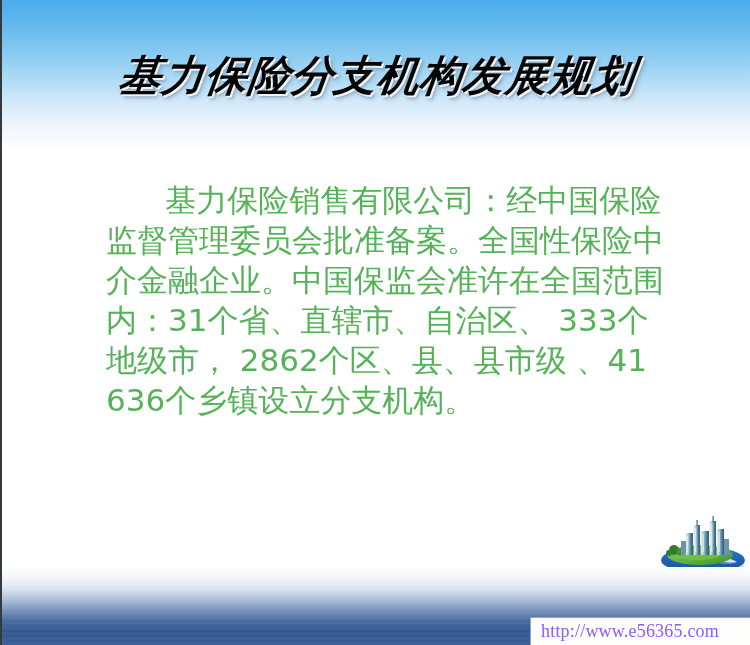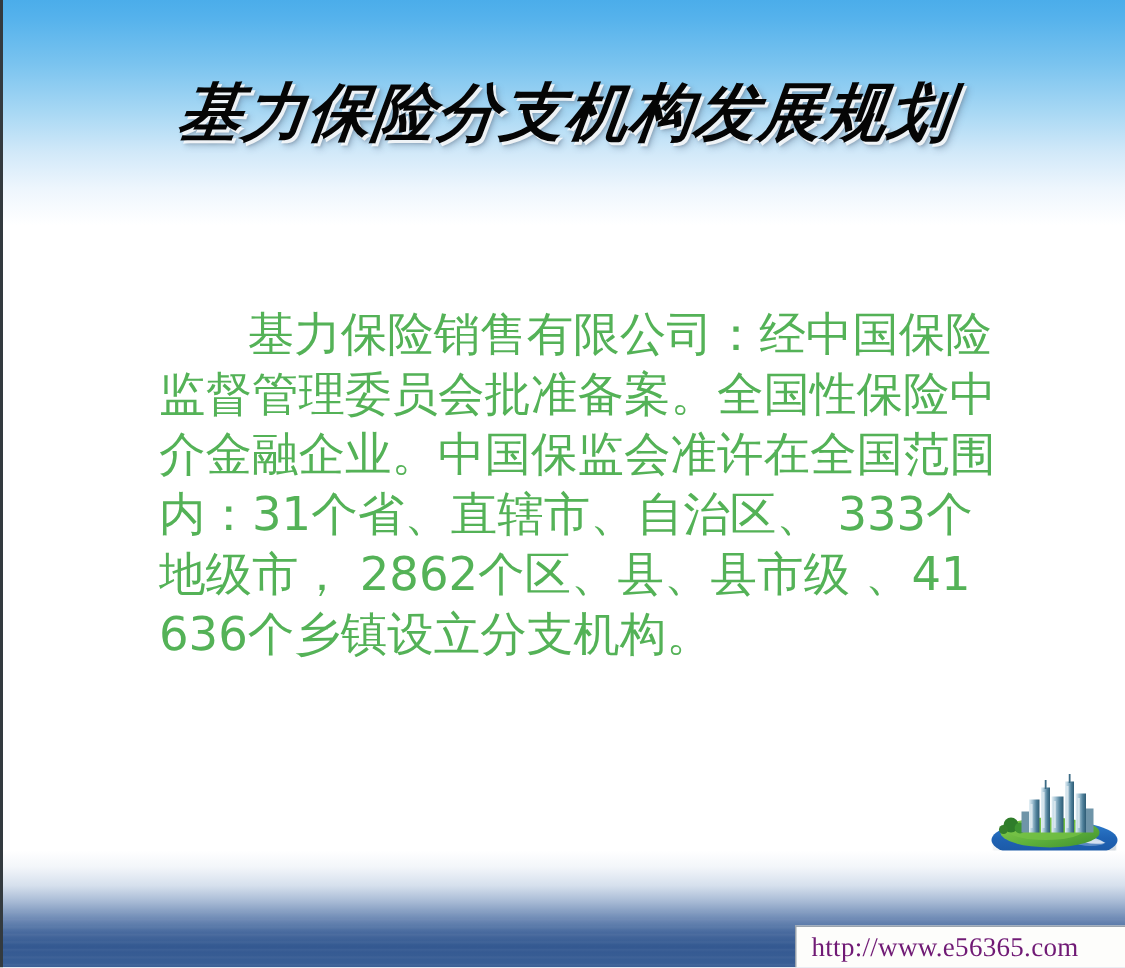--- a/index.html
+++ b/index.html
@@ -59,21 +59,21 @@
         3px 3px 2px rgba(120,140,160,0.55),
         4px 4px 4px rgba(90,110,135,0.30);
     white-space: nowrap;
     transform: skewX(-7deg);
   }
 
   
   .body-wrap {
     position: absolute;
     left: 104px;
-    top: 203px;
+    top: 180px;
     width: 560px;
   }
   .body-text {
     font-family: "DejaVu Sans", "Liberation Sans", sans-serif;
     font-size: 31px;
     line-height: 40px;
     color: #54b257;
     letter-spacing: 0px;
     word-break: break-all;
     white-space: pre-wrap;
@@ -132,21 +132,21 @@
     background: #fdfdfb;
     border-top: 1px solid #9aa3ad;
     border-left: 1px solid #9aa3ad;
     display: flex;
     align-items: center;
     padding-left: 10px;
   }
   .watermark-text {
     font-family: "Liberation Serif", "DejaVu Serif", serif;
     font-size: 18px;
-    color: #701a75;
+    color: #8b5cf6;
     letter-spacing: .2px;
     white-space: nowrap;
   }
 </style>
 </head>
 <body>
 
 <div id="slide">
 
   <div class="sky"></div>

